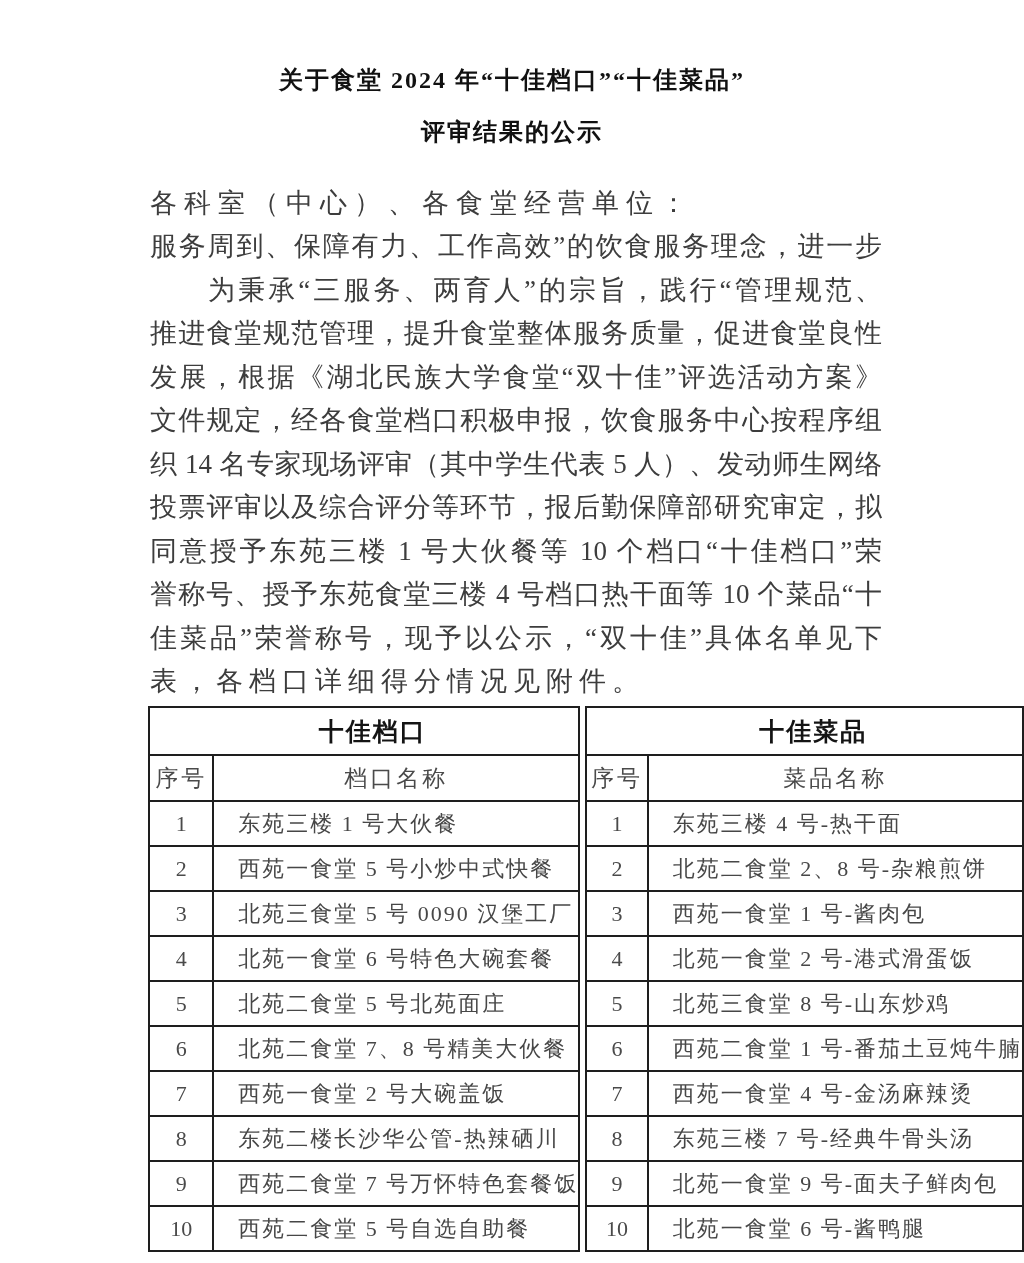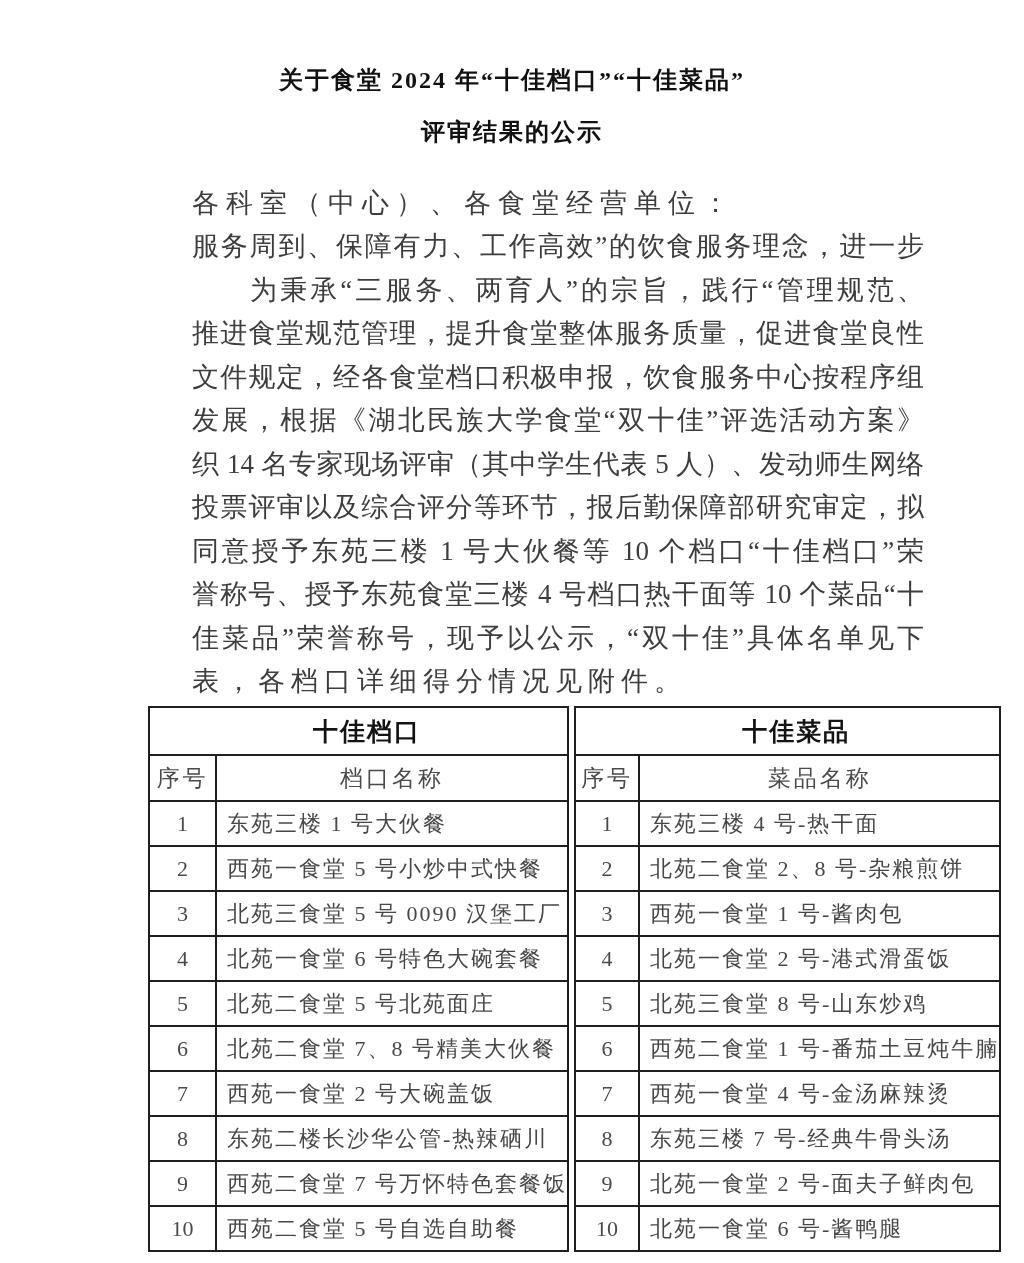--- a/index.html
+++ b/index.html
@@ -27,21 +27,20 @@
     line-height: 52px;
     letter-spacing: 2px;
   }
   .body-block {
     position: absolute;
     top: 182px;
     left: 150px;
     width: 732px;
     font-size: 27px;
     color: #3d3d3d;
-    margin-left: 42px;
   }
   .salutation {
     line-height: 43px;
     letter-spacing: 7px;
     white-space: nowrap;
   }
   .just-line {
     line-height: 43.5px;
     text-align: justify;
     text-align-last: justify;
@@ -90,21 +89,21 @@
   }
   .idx-cell {
     height: 45px;
     text-align: center;
     font-size: 22px;
     color: #4a4a4a;
   }
   .name-cell {
     height: 45px;
     text-align: left;
-    padding-left: 10px;
+    padding-left: 24px;
     font-size: 22px;
     letter-spacing: 2px;
     color: #474747;
   }
   col.c-idx-l { width: 67px; }
   col.c-name-l { width: 313px; }
   col.c-idx-r { width: 64px; }
   col.c-name-r { width: 313px; }
 </style>
 </head>
@@ -115,22 +114,22 @@
   <div class="title-block">
     <div class="title-line">关于食堂 2024 年“十佳档口”“十佳菜品”</div>
     <div class="title-line">评审结果的公示</div>
   </div>
 
   <div class="body-block">
     <div class="salutation">各科室（中心）、各食堂经营单位：</div>
     <div class="just-line">服务周到、保障有力、工作高效”的饮食服务理念，进一步</div>
     <div class="just-line indent">为秉承“三服务、两育人”的宗旨，践行“管理规范、</div>
     <div class="just-line">推进食堂规范管理，提升食堂整体服务质量，促进食堂良性</div>
+    <div class="just-line">发展，根据《湖北民族大学食堂“双十佳”评选活动方案》</div>
     <div class="just-line">文件规定，经各食堂档口积极申报，饮食服务中心按程序组</div>
-    <div class="just-line">发展，根据《湖北民族大学食堂“双十佳”评选活动方案》</div>
     <div class="just-line">织 14 名专家现场评审（其中学生代表 5 人）、发动师生网络</div>
     <div class="just-line">投票评审以及综合评分等环节，报后勤保障部研究审定，拟</div>
     <div class="just-line">同意授予东苑三楼 1 号大伙餐等 10 个档口“十佳档口”荣</div>
     <div class="just-line">誉称号、授予东苑食堂三楼 4 号档口热干面等 10 个菜品“十</div>
     <div class="just-line">佳菜品”荣誉称号，现予以公示，“双十佳”具体名单见下</div>
     <div class="last-line">表，各档口详细得分情况见附件。</div>
   </div>
 
   <div class="table-block">
 
@@ -234,21 +233,21 @@
           <tr>
             <td class="idx-cell">7</td>
             <td class="name-cell">西苑一食堂 4 号-金汤麻辣烫</td>
           </tr>
           <tr>
             <td class="idx-cell">8</td>
             <td class="name-cell">东苑三楼 7 号-经典牛骨头汤</td>
           </tr>
           <tr>
             <td class="idx-cell">9</td>
-            <td class="name-cell">北苑一食堂 2 号-面夫子鲜肉包</td>
+            <td class="name-cell">北苑一食堂 9 号-面夫子鲜肉包</td>
           </tr>
           <tr>
             <td class="idx-cell">10</td>
             <td class="name-cell">北苑一食堂 6 号-酱鸭腿</td>
           </tr>
         </tbody>
     </table>
 
   </div>
 

